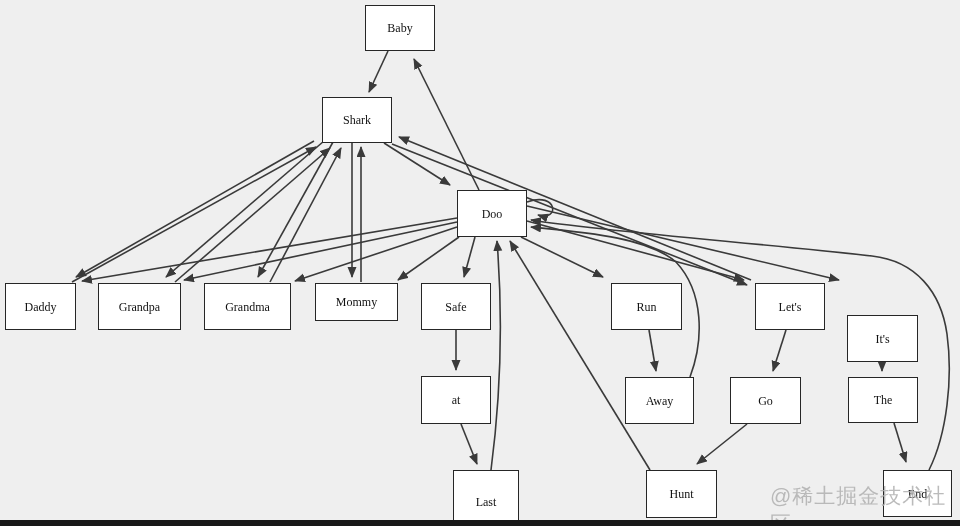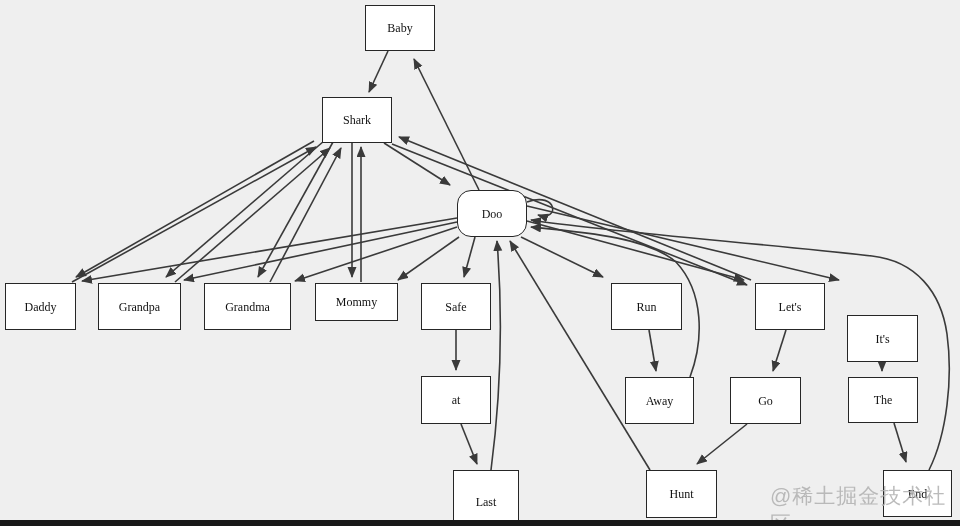--- a/index.html
+++ b/index.html
@@ -93,21 +93,21 @@
         <path d="M882,330 L882,371" fill="none" stroke="#3a3a3a" stroke-width="1.6" marker-end="url(#arrow)"></path>
         <path d="M894,423 L906,462" fill="none" stroke="#3a3a3a" stroke-width="1.6" marker-end="url(#arrow)"></path>
         <path d="M929,470 C947,434 953,378 947,334 C941,292 916,261 872,256 C770,244 606,232 531,220" fill="none" stroke="#3a3a3a" stroke-width="1.6" marker-end="url(#arrow)"></path>
       </g>
   </svg>
 
   <div class="watermark" style="color: rgb(176, 176, 176);">@稀土掘金技术社区</div>
   <div class="bottom-bar" style="background: rgb(24, 24, 24);"></div>
 <div class="node" style="left: 365px; top: 5px; width: 70px; height: 46px; background: rgb(255, 255, 255); border-color: rgb(38, 38, 38);">Baby</div>
     <div class="node" style="left: 322px; top: 97px; width: 70px; height: 46px; background: rgb(255, 255, 255); border-color: rgb(38, 38, 38);">Shark</div>
-    <div class="node" style="left: 457px; top: 190px; width: 70px; height: 47px; background: rgb(255, 255, 255); border-color: rgb(38, 38, 38); border-radius: 14px;">Doo</div>
+    <div class="node" style="left: 457px; top: 190px; width: 70px; height: 47px; background: rgb(255, 255, 255); border-color: rgb(38, 38, 38);">Doo</div>
     <div class="node" style="left: 5px; top: 283px; width: 71px; height: 47px; background: rgb(255, 255, 255); border-color: rgb(38, 38, 38);">Daddy</div>
     <div class="node" style="left: 98px; top: 283px; width: 83px; height: 47px; background: rgb(255, 255, 255); border-color: rgb(38, 38, 38);">Grandpa</div>
     <div class="node" style="left: 204px; top: 283px; width: 87px; height: 47px; background: rgb(255, 255, 255); border-color: rgb(38, 38, 38);">Grandma</div>
     <div class="node" style="left: 315px; top: 283px; width: 83px; height: 38px; background: rgb(255, 255, 255); border-color: rgb(38, 38, 38);">Mommy</div>
     <div class="node" style="left: 421px; top: 283px; width: 70px; height: 47px; background: rgb(255, 255, 255); border-color: rgb(38, 38, 38);">Safe</div>
     <div class="node" style="left: 611px; top: 283px; width: 71px; height: 47px; background: rgb(255, 255, 255); border-color: rgb(38, 38, 38);">Run</div>
     <div class="node" style="left: 755px; top: 283px; width: 70px; height: 47px; background: rgb(255, 255, 255); border-color: rgb(38, 38, 38);">Let's</div>
     <div class="node" style="left: 847px; top: 283px; width: 71px; height: 47px; background: rgb(255, 255, 255); border-color: rgb(38, 38, 38); margin-top: 32px;">It's</div>
     <div class="node" style="left: 421px; top: 376px; width: 70px; height: 48px; background: rgb(255, 255, 255); border-color: rgb(38, 38, 38);">at</div>
     <div class="node" style="left: 625px; top: 377px; width: 69px; height: 47px; background: rgb(255, 255, 255); border-color: rgb(38, 38, 38);">Away</div>

